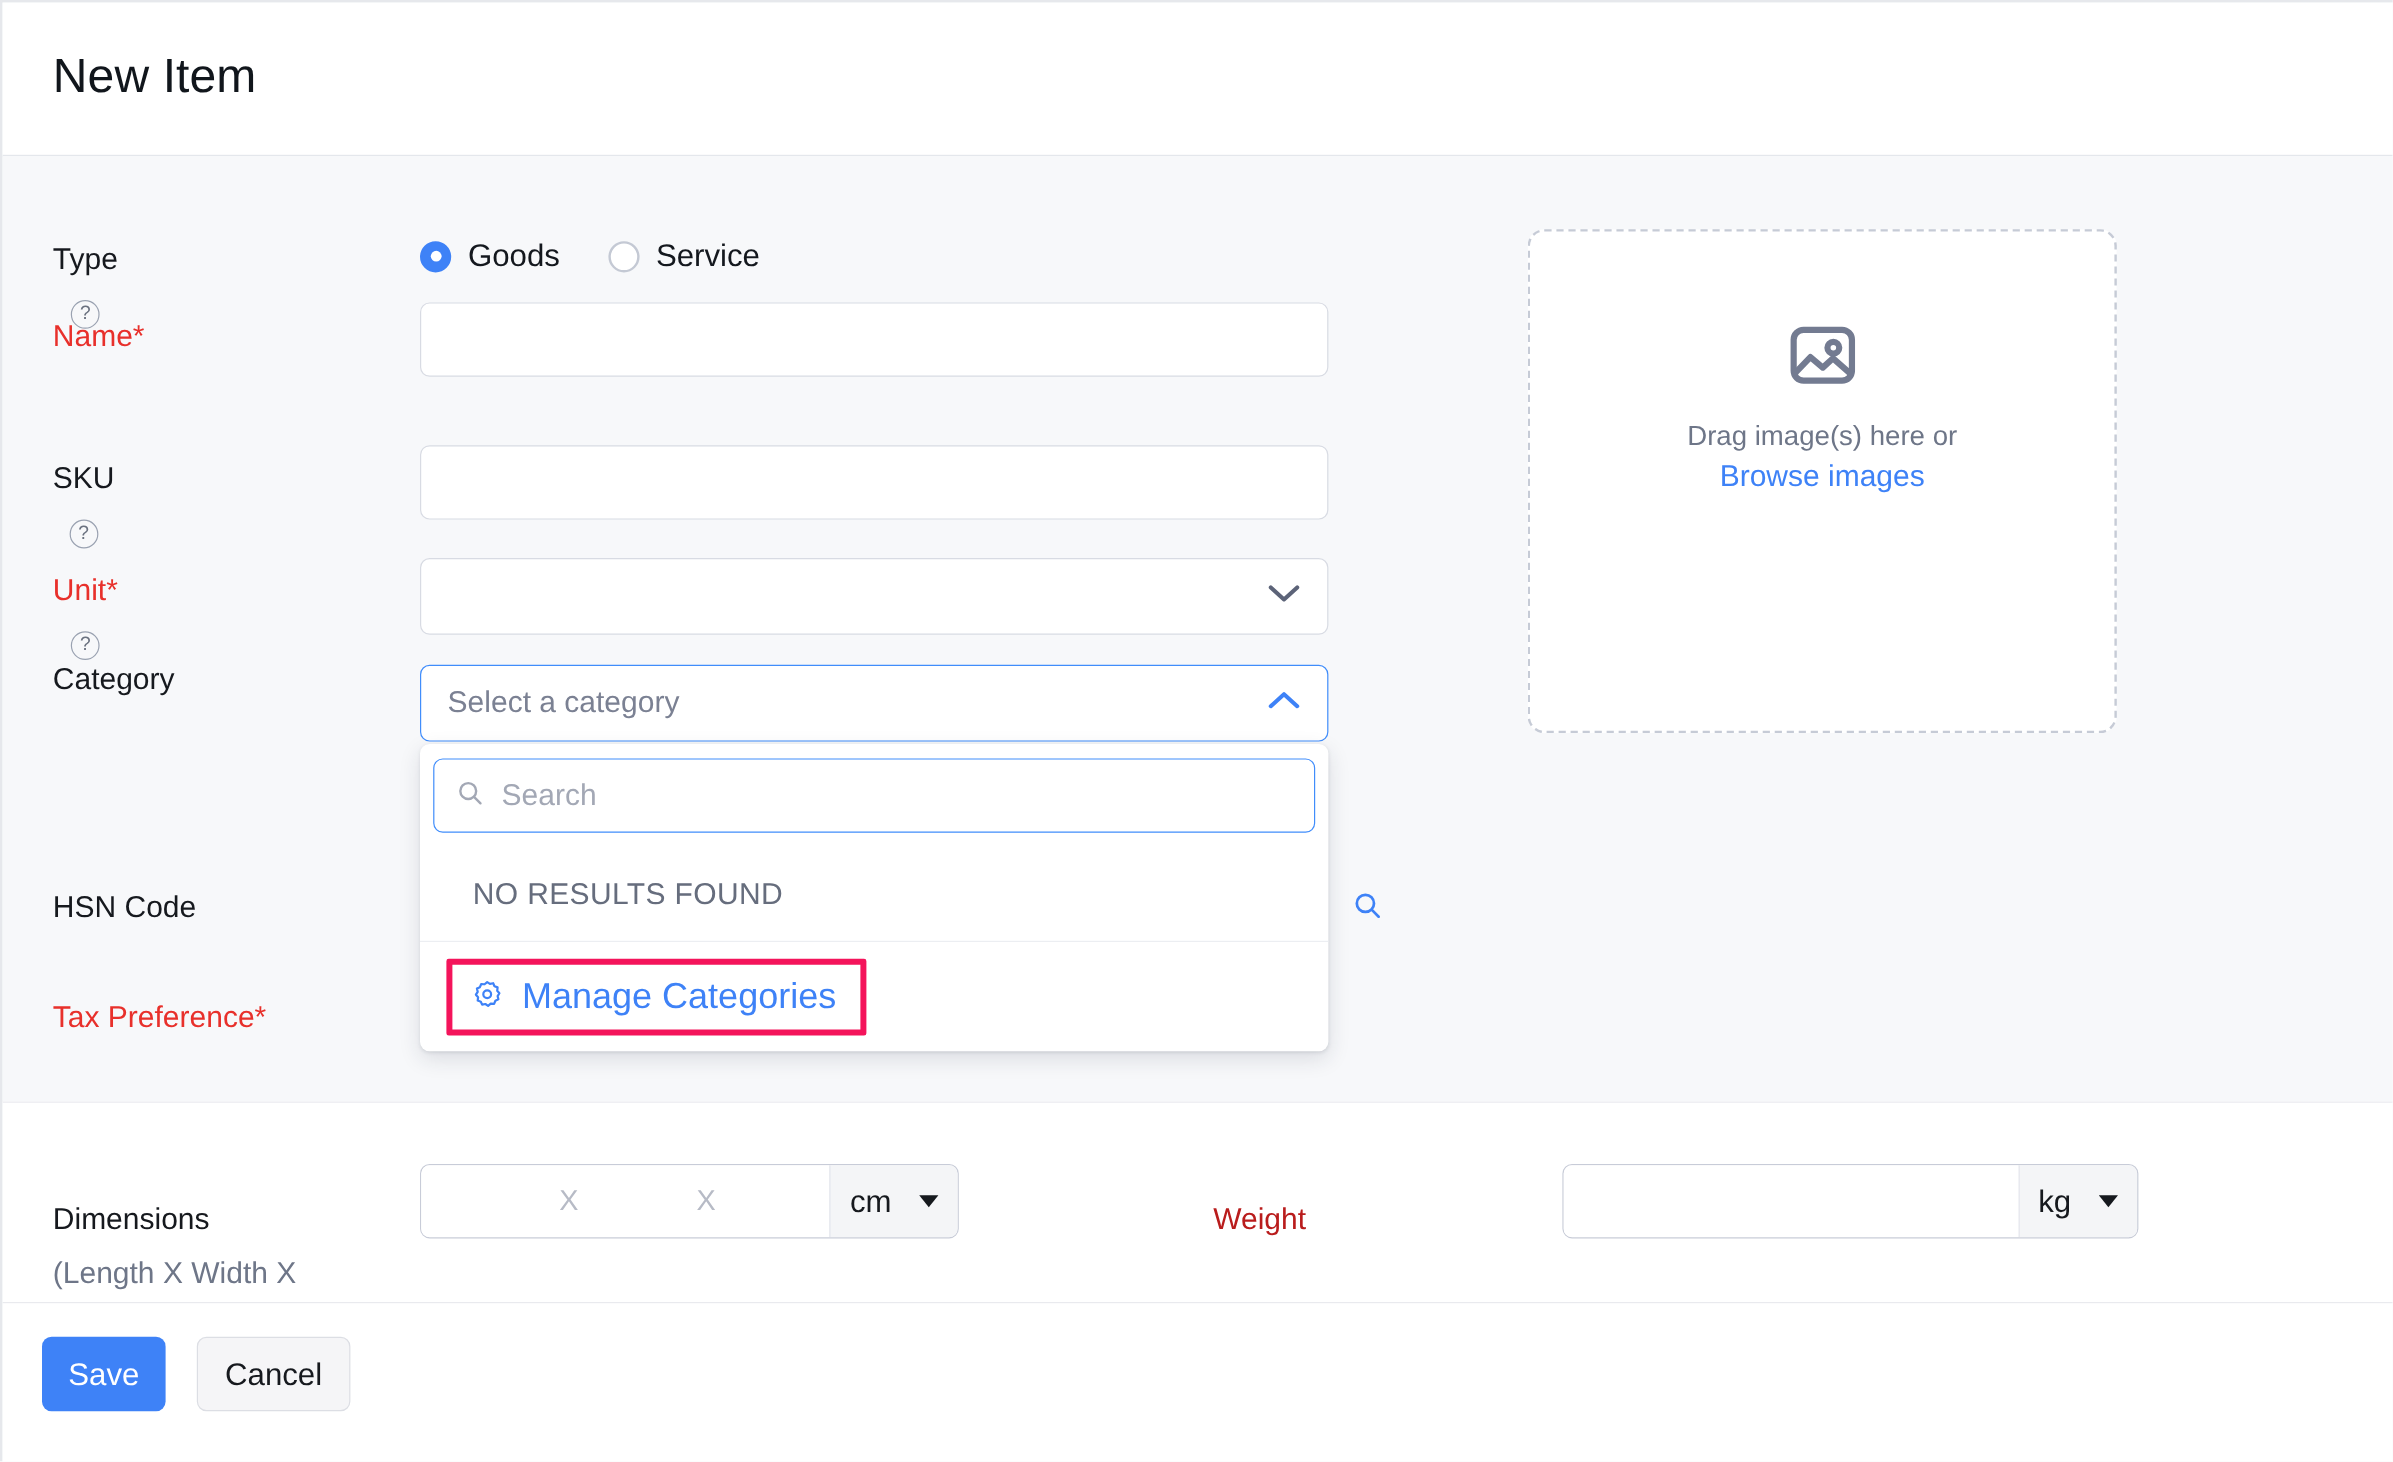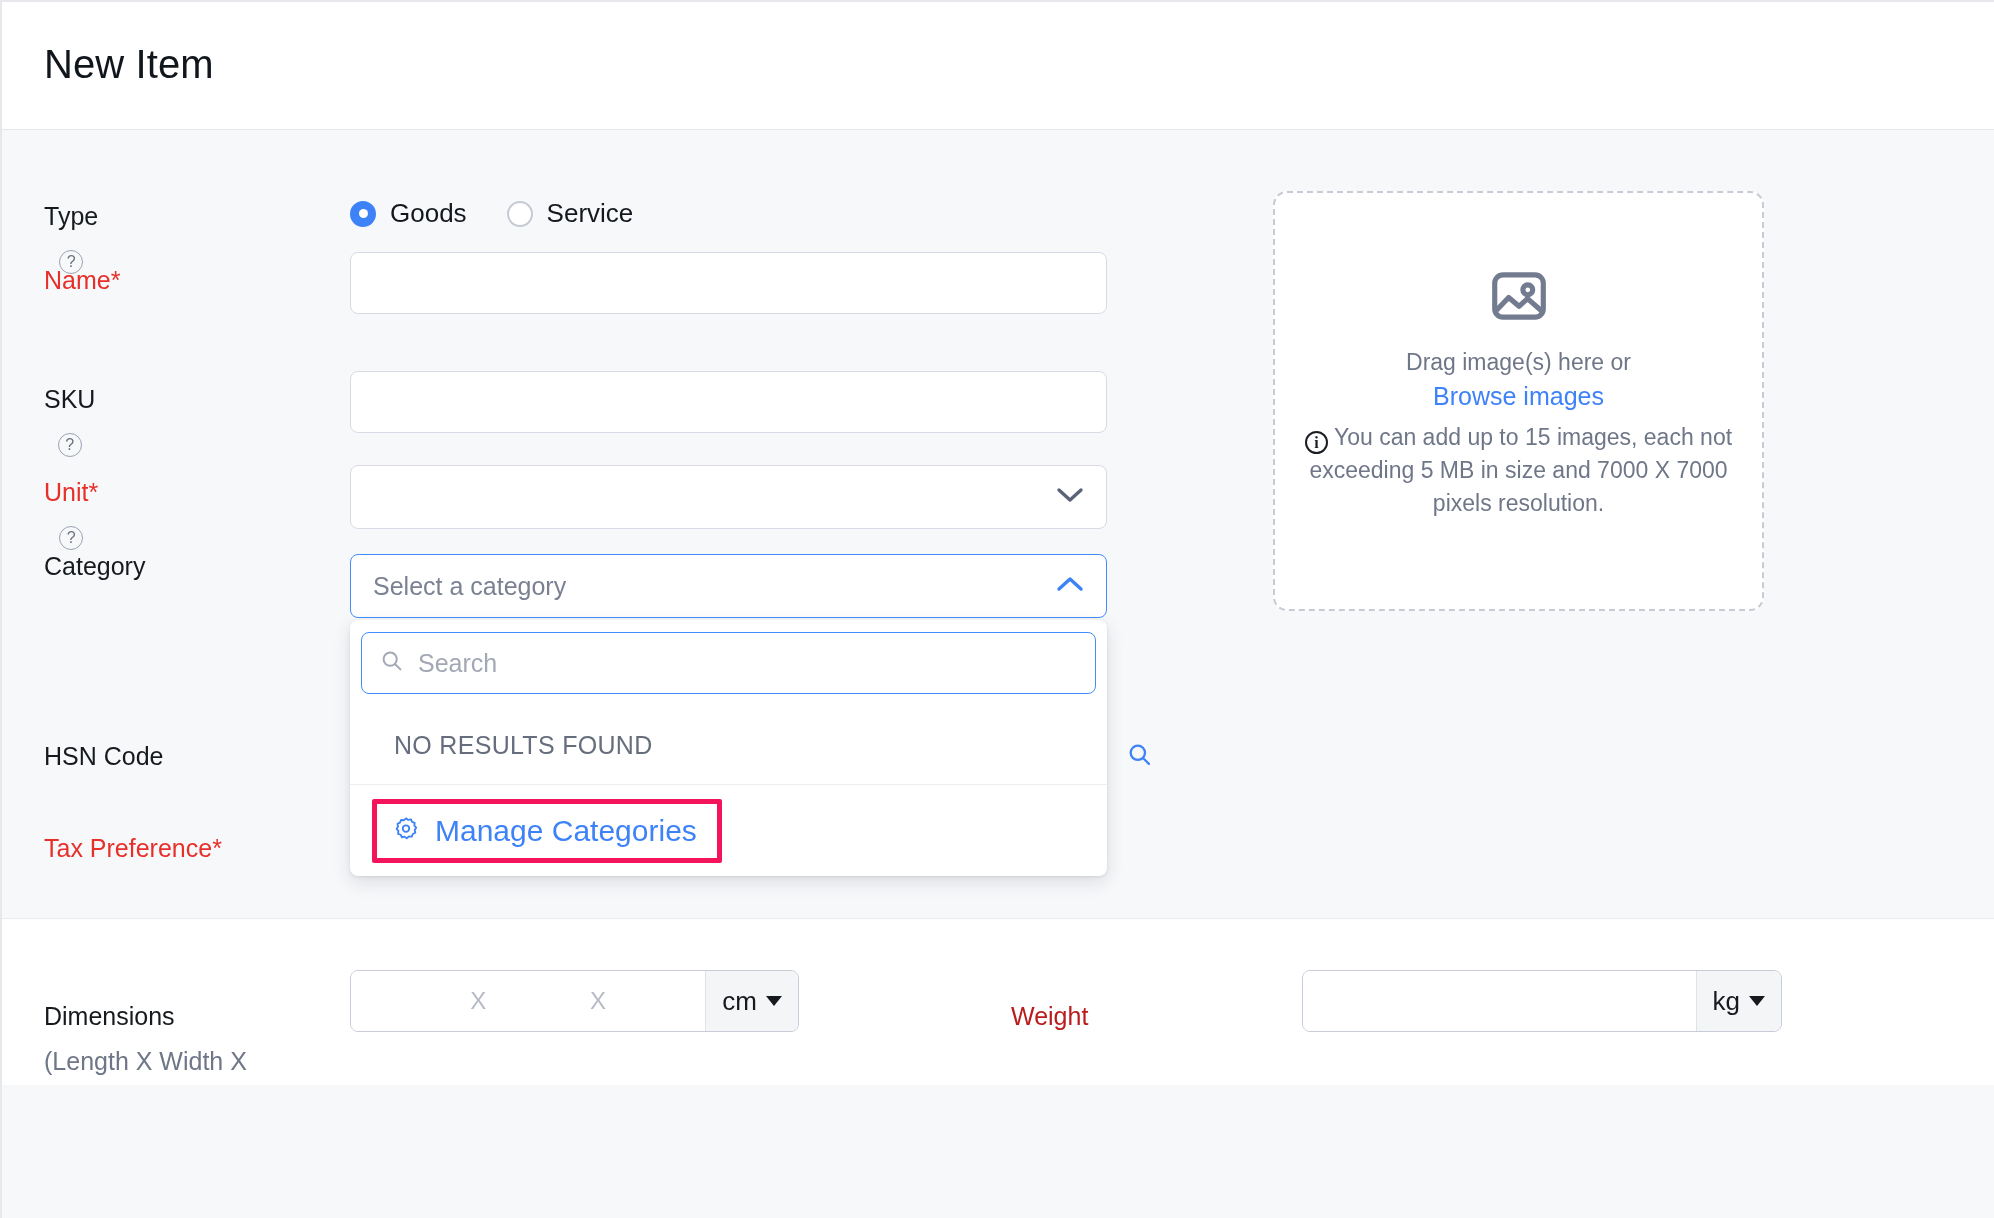--- a/index.html
+++ b/index.html
@@ -179,21 +179,21 @@
     overflow: hidden;
   }
   .unit-field {
     position: relative; background: #fff; height: 100%;
     display: flex; align-items: center; justify-content: space-around;
   }
   .dim-x { font-size: 24px; color: #b7bbc6; }
   .unit-suffix {
     background: #f4f5f7;
     border-left: 1.6px solid #dfe2ea;
-    display: flex; align-items: center; justify-content: center; gap: 9px;
+    display: flex; align-items: center; justify-content: center; gap: 23px;
     font-size: 26px; color: #16191e;
     padding: 0 16px;
     cursor: pointer;
   }
   .caret-dn {
     width: 0; height: 0;
     border-left: 8px solid transparent;
     border-right: 8px solid transparent;
     border-top: 10px solid #16191e;
   }
@@ -317,21 +317,20 @@
   <div class="dropzone">
     <span>
       <svg width="62" height="62" viewBox="0 0 24 24">
         <rect x="2.6" y="3.8" width="18.8" height="16.4" rx="3.2" fill="none" stroke="#737b91" stroke-width="2"></rect>
         <circle cx="15.4" cy="9.6" r="1.9" fill="none" stroke="#737b91" stroke-width="2"></circle>
         <path d="M3.2 17.6 L8.0 12.6 L12.0 16.0 L15.3 13.0 L21.0 18.0" fill="none" stroke="#737b91" stroke-width="2" stroke-linecap="round" stroke-linejoin="round"></path>
       </svg>
     </span>
     <div class="dz-text">Drag image(s) here or</div>
     <div class="dz-link">Browse images</div>
-    <div class="dz-note"><span class="info-icon">i</span><span>You can add up to 15 images, each not exceeding 5 MB in size and 7000 X 7000 pixels resolution.</span></div>
   </div>
 
   <div class="dims-section"></div>
 
   <div class="dims-label">Dimensions</div>
   <div class="dims-sub">(Length X Width X</div>
 
   <div class="unit-group" style="left:348px; top:968px; width:449px; height:62px;">
     <div class="unit-field" style="flex:1;">
       <input style="width: 105px; border: none; outline: none; font-size: 25px; text-align: center; font-family: &quot;Liberation Sans&quot;, sans-serif;" value="">
@@ -351,14 +350,18 @@
   <div class="unit-group" style="left:1300px; top:968px; width:480px; height:62px;">
     <div class="unit-field" style="flex:1;">
       <input style="width: 100%; height: 100%; border: none; outline: none; font-size: 25px; padding: 0px 18px; font-family: &quot;Liberation Sans&quot;, sans-serif;" value="">
     </div>
     <div class="unit-suffix">
       <span>kg</span>
       <span class="caret-dn"></span>
     </div>
   </div>
 
+  <div class="footer">
+    <div class="btn btn-save">Save</div>
+    <div class="btn btn-cancel">Cancel</div>
+  </div>
 
 </div>
 
 </body></html>

